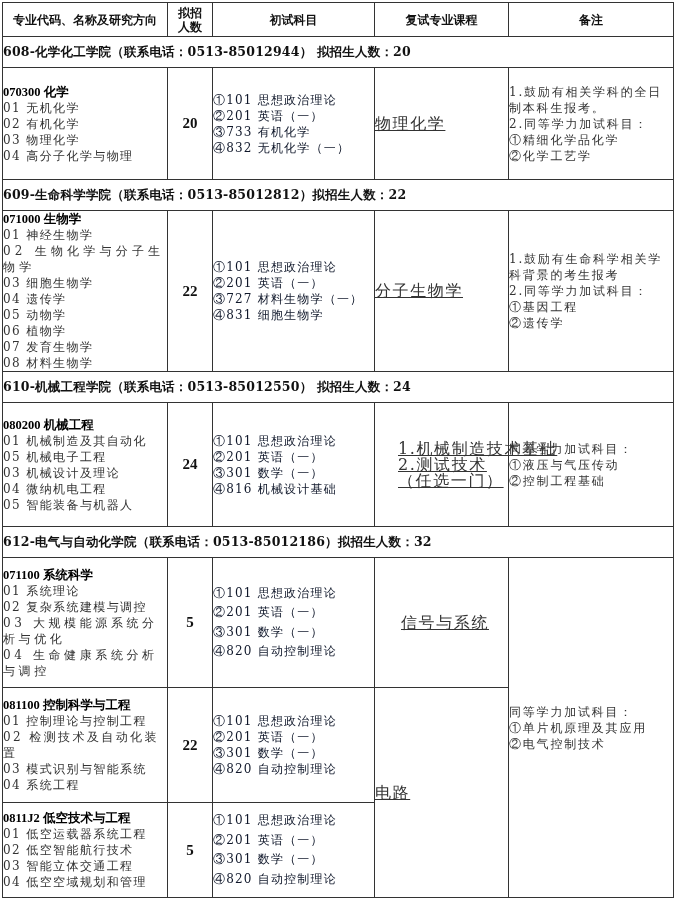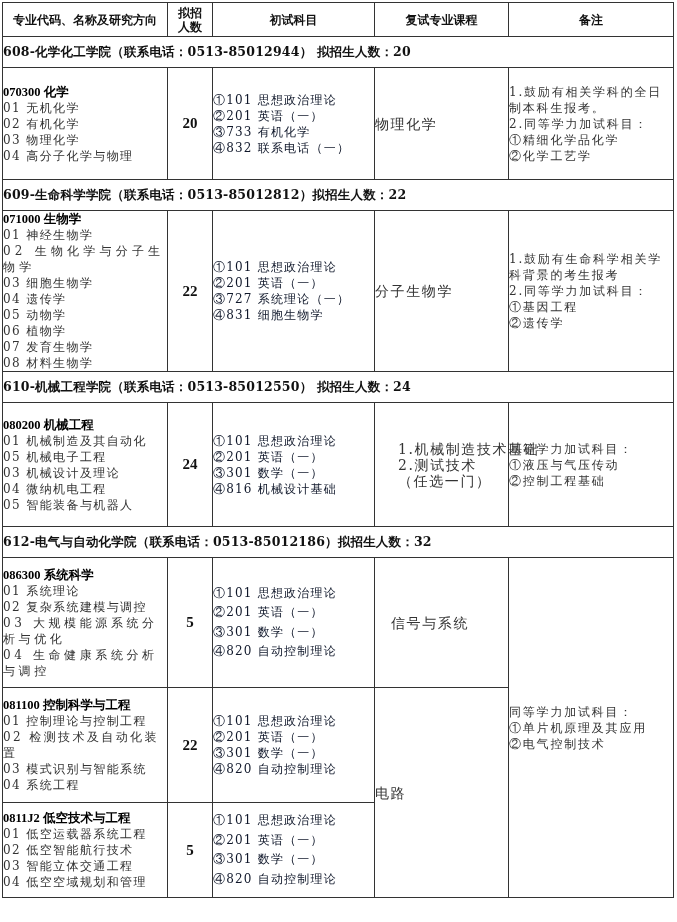--- a/index.html
+++ b/index.html
@@ -12,21 +12,21 @@
        font-size: 12px; color: #111; text-align: center; line-height: 14px; height: 33px; }
   .sec td { height: 30px; font-weight: bold; font-size: 12.5px; color: #111;
             padding-left: 6px; letter-spacing: 0.2px; }
   td.major { padding: 4px 4px 4px 6px; font-size: 12px; line-height: 16px; color: #333; }
   td.major .mhead { font-weight: bold; color: #000; font-size: 12.5px; font-family: Liberation Serif, serif; }
   td.major .dir { letter-spacing: 1.4px; }
   td.count { text-align: center; font-weight: bold; font-size: 15px; color: #111;
              font-family: "Liberation Serif", serif; }
   td.exam { padding: 0 4px 0 6px; font-size: 12px; line-height: 16px; color: #0f172a; letter-spacing: 1.2px; }
   td.exam.loose { line-height: 19.5px; }
-  td.retest { padding: 0 4px 0 10px; font-size: 14px; line-height: 16px; color: #333; letter-spacing: 1.6px; }
+  td.retest { padding: 0 4px 0 10px; font-size: 16px; line-height: 16px; color: #333; letter-spacing: 1.6px; text-decoration: underline; }
   td.notes { padding: 0 4px 0 6px; font-size: 12px; line-height: 16px; color: #333; letter-spacing: 1.8px; }
   .line { display: block; white-space: nowrap; }
   .wrap { white-space: normal; display: block; }
 </style>
 </head>
 <body>
 
 <table class="adm">
   <colgroup>
     <col style="width:165px">
@@ -58,21 +58,21 @@
         <span class="line dir">01 无机化学</span>
         <span class="line dir">02 有机化学</span>
         <span class="line dir">03 物理化学</span>
         <span class="line dir">04 高分子化学与物理</span>
       </td>
       <td class="count">20</td>
       <td class="exam">
         <span class="line">①101 思想政治理论</span>
         <span class="line">②201 英语（一）</span>
         <span class="line">③733 有机化学</span>
-        <span class="line">④832 联系电话（一）</span>
+        <span class="line">④832 无机化学（一）</span>
       </td>
       <td class="retest">
         <span class="line">物理化学</span>
       </td>
       <td class="notes">
         <span class="line">1.鼓励有相关学科的全日</span>
         <span class="line">制本科生报考。</span>
         <span class="line">2.同等学力加试科目：</span>
         <span class="line">①精细化学品化学</span>
         <span class="line">②化学工艺学</span>
@@ -91,21 +91,21 @@
         <span class="line dir">04 遗传学</span>
         <span class="line dir">05 动物学</span>
         <span class="line dir">06 植物学</span>
         <span class="line dir">07 发育生物学</span>
         <span class="line dir">08 材料生物学</span>
       </td>
       <td class="count">22</td>
       <td class="exam">
         <span class="line">①101 思想政治理论</span>
         <span class="line">②201 英语（一）</span>
-        <span class="line">③727 系统理论（一）</span>
+        <span class="line">③727 材料生物学（一）</span>
         <span class="line">④831 细胞生物学</span>
       </td>
       <td class="retest">
         <span class="line">分子生物学</span>
       </td>
       <td class="notes">
         <span class="line">1.鼓励有生命科学相关学</span>
         <span class="line">科背景的考生报考</span>
         <span class="line">2.同等学力加试科目：</span>
         <span class="line">①基因工程</span>
@@ -142,34 +142,34 @@
         <span class="line">①液压与气压传动</span>
         <span class="line">②控制工程基础</span>
       </td>
     </tr>
 
     <tr class="sec">
       <td colspan="5">612-电气与自动化学院（联系电话：0513-85012186）拟招生人数：32</td>
     </tr>
     <tr style="height:130px">
       <td class="major">
-        <span class="line mhead">086300  系统科学</span>
+        <span class="line mhead">071100  系统科学</span>
         <span class="line dir">01 系统理论</span>
         <span class="line dir">02 复杂系统建模与调控</span>
         <span class="wrap dir" style="letter-spacing:3.6px">03 大规模能源系统分析与优化</span>
         <span class="wrap dir" style="letter-spacing:3.6px">04 生命健康系统分析与调控</span>
       </td>
       <td class="count">5</td>
       <td class="exam loose">
         <span class="line">①101  思想政治理论</span>
         <span class="line">②201  英语（一）</span>
         <span class="line">③301  数学（一）</span>
         <span class="line">④820  自动控制理论</span>
       </td>
-      <td class="retest" style="padding-left:16px">
+      <td class="retest" style="padding-left:26px">
         <span class="line">信号与系统</span>
       </td>
       <td class="notes" rowspan="3">
         <span class="line">同等学力加试科目：</span>
         <span class="line">①单片机原理及其应用</span>
         <span class="line">②电气控制技术</span>
       </td>
     </tr>
     <tr style="height:115px">
       <td class="major">

